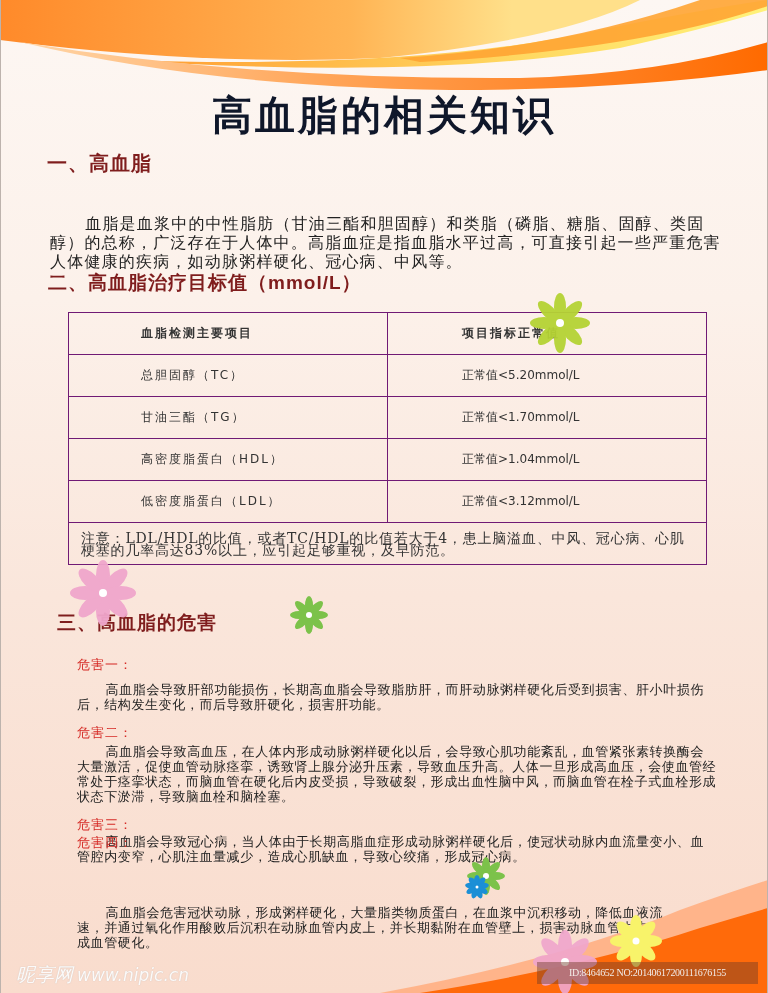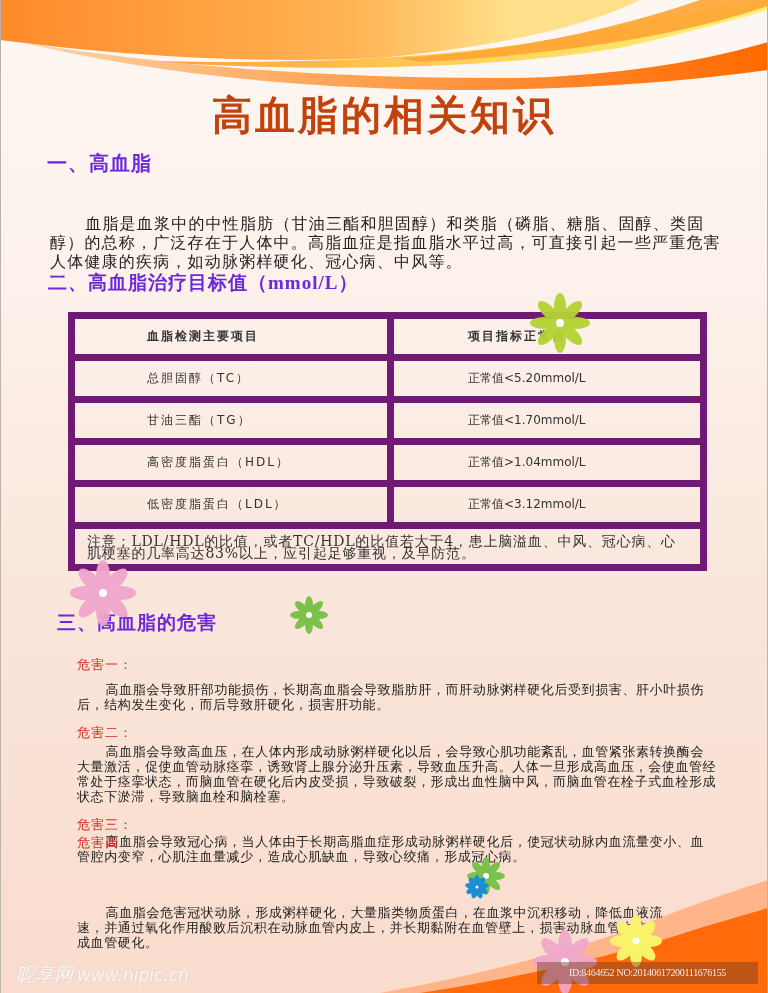--- a/index.html
+++ b/index.html
@@ -19,27 +19,27 @@
   .header-waves { position: absolute; left: 0; top: 0; width: 768px; height: 95px; }
   .footer-waves { position: absolute; left: 0; top: 880px; width: 768px; height: 113px; }
 
   .title {
     position: absolute; left: 0; top: 88px; width: 768px;
     text-align: center;
     font-family: "DejaVu Sans", "Liberation Sans", sans-serif;
     font-weight: bold;
     font-size: 40px;
     letter-spacing: 3px;
-    color: #c2410c;
+    color: #0f172a;
   }
 
   .section-heading {
     position: absolute;
-    font-family: Liberation Serif, serif;
-    color: #6d28d9;
+    font-family: Liberation Sans, sans-serif;
+    color: #7f1d1d;
     font-size: 20px;
     letter-spacing: 1px;
   }
   .s1-heading { left: 47px; top: 150px; }
   .s2-heading { left: 48px; top: 270px; font-size: 19px; }
   .s3-heading { left: 57px; top: 610px; font-size: 19px; }
 
   .s1-body {
     position: absolute; left: 50px; top: 182px; width: 685px;
     font-size: 16px; line-height: 19px; letter-spacing: 1.2px;
@@ -49,21 +49,21 @@
   }
 
   .lipid-table {
     position: absolute; left: 68px; top: 312px; width: 639px;
     border-collapse: collapse;
     font-family: "DejaVu Sans", "Liberation Sans", sans-serif;
     font-size: 12px;
     color: #333;
   }
   .lipid-table td, .lipid-table th {
-    border: 7px solid #701a75;
+    border: 1px solid #701a75;
     height: 42px;
     vertical-align: middle;
     font-weight: normal;
     margin-left: 28px;
   }
   .lipid-table th { font-weight: bold; letter-spacing: 2px; height: 42px; }
   .lipid-table th.c1 { text-align: left; padding-left: 72px; width: 319px; }
   .lipid-table th.c2 { text-align: left; padding-left: 74px; }
   .lipid-table td.c1 { padding-left: 72px; letter-spacing: 2px; }
   .lipid-table td.c2 { padding-left: 74px; }

